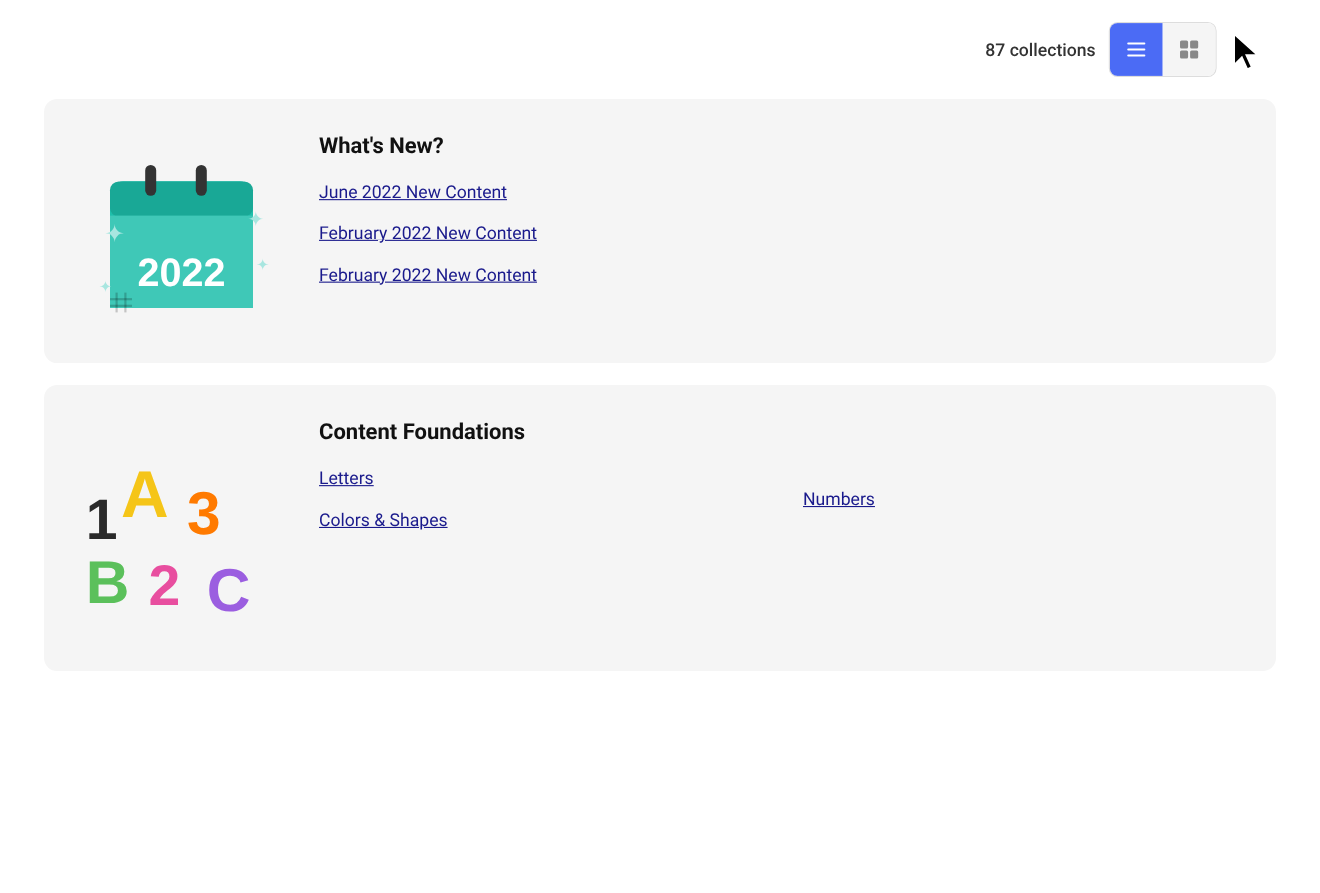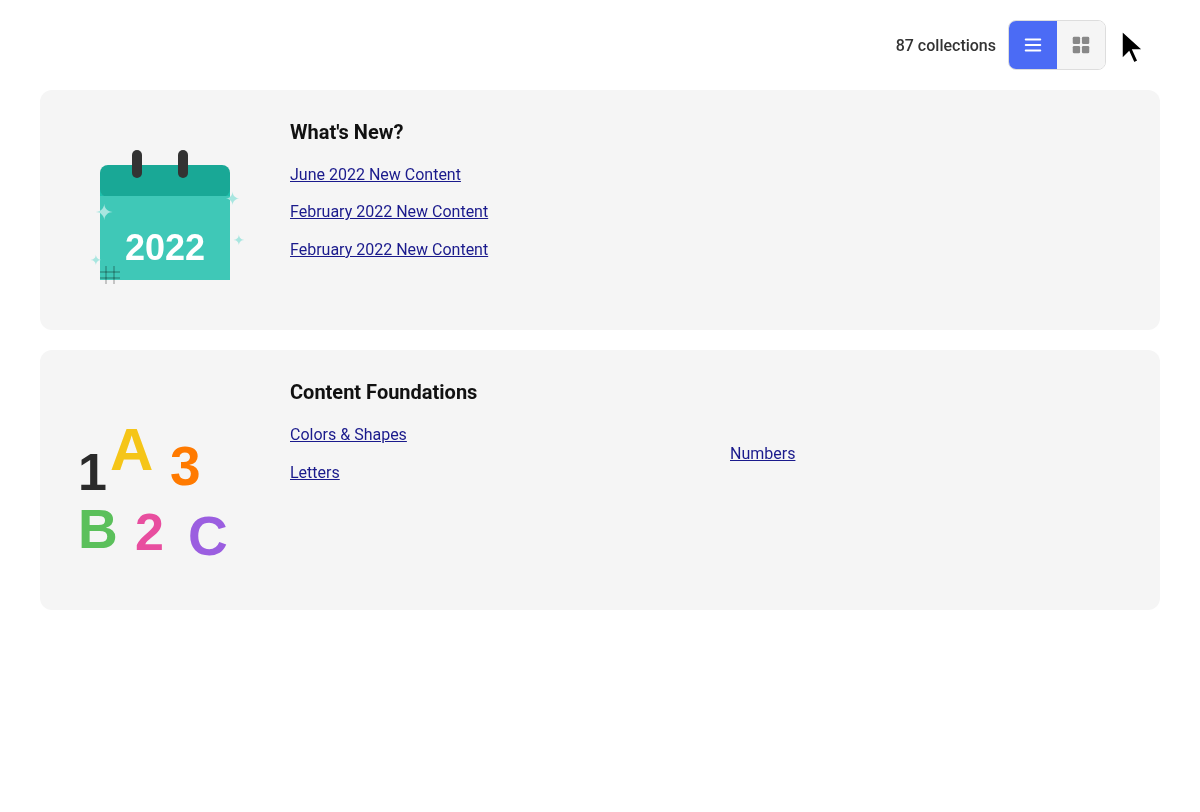--- a/index.html
+++ b/index.html
@@ -189,22 +189,22 @@
 
           <text x="75" y="170" font-size="52" font-weight="900" fill="#E84E9F" font-family="Arial, sans-serif">2</text>
 
           <text x="128" y="175" font-size="55" font-weight="900" fill="#9B5EE0" font-family="Arial, sans-serif">C</text>
         </svg>
       </div>
       <div class="section-content">
         <div class="section-title">Content Foundations</div>
         <div class="links-grid">
           <div style="display: flex; flex-direction: column; gap: 16px;">
+            <a class="content-link" href="#">Letters</a>
             <a class="content-link" href="#">Colors &amp; Shapes</a>
-            <a class="content-link" href="#">Letters</a>
           </div>
           <div style="display: flex; flex-direction: column; gap: 16px; justify-content: center;">
             <a class="content-link" href="#">Numbers</a>
           </div>
         </div>
       </div>
     </div>
   </div>
 
 </body></html>

